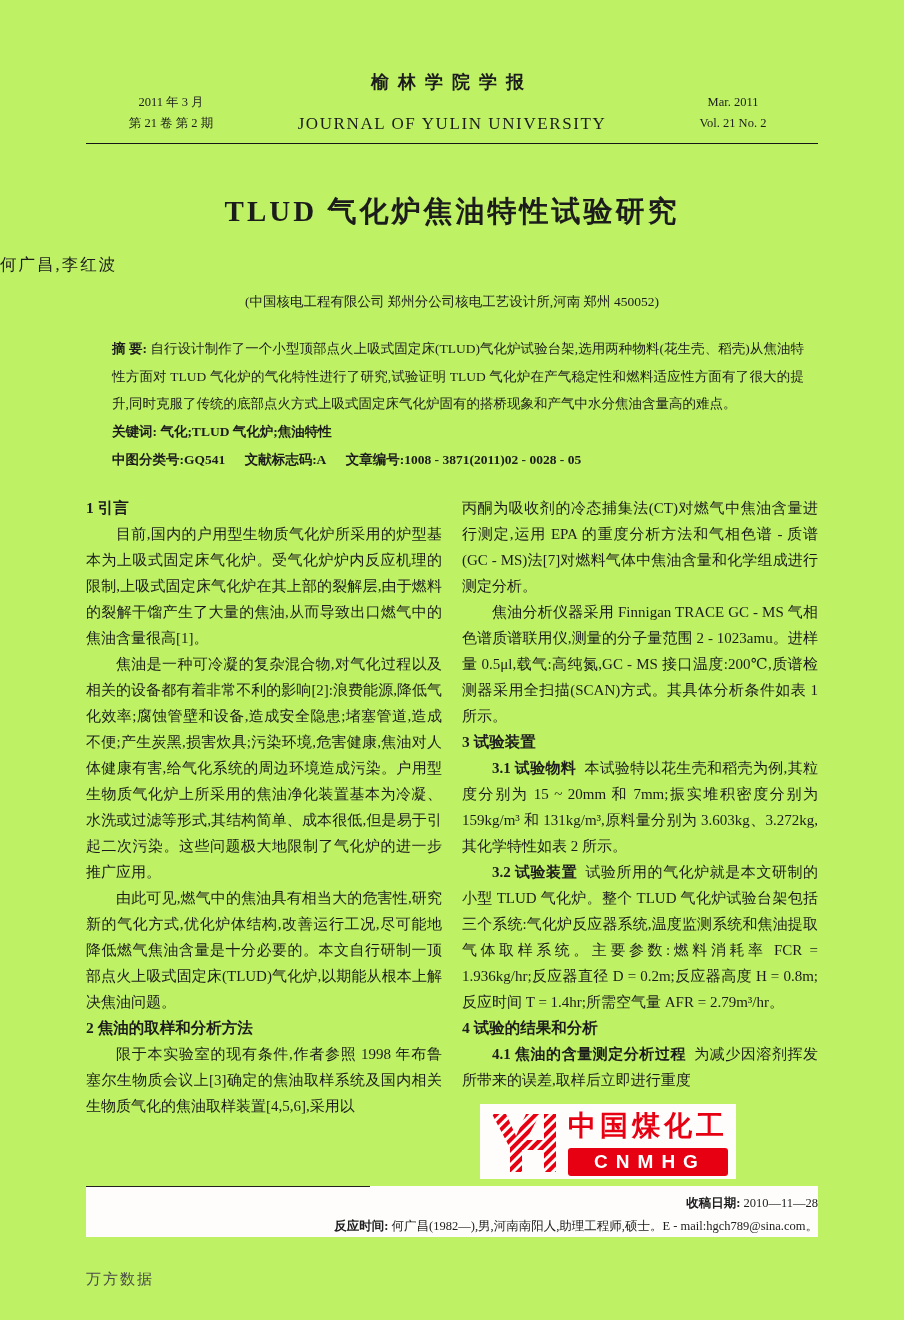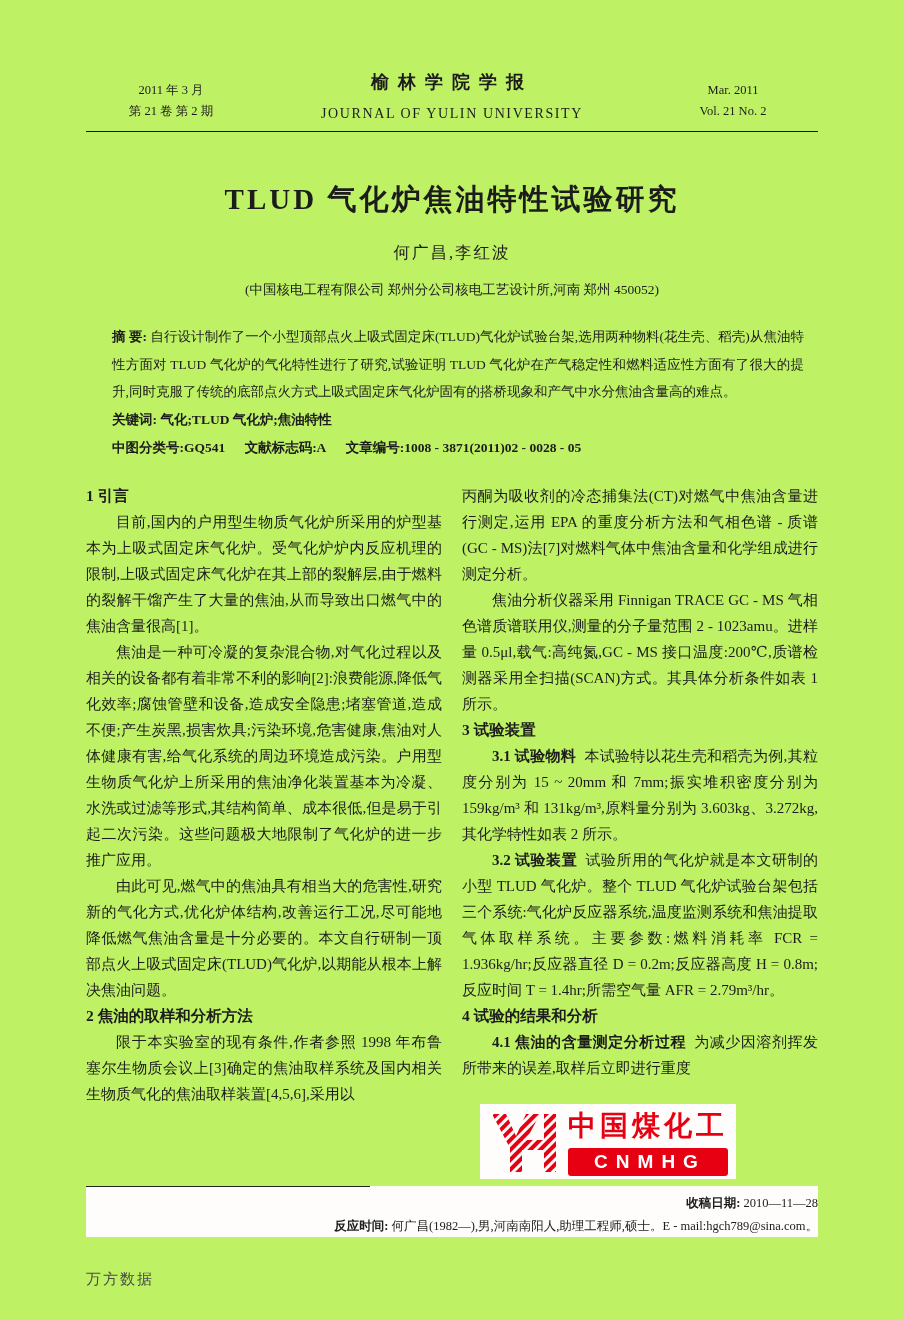--- a/index.html
+++ b/index.html
@@ -14,26 +14,26 @@
     overflow: hidden;
   }
   
   .jheader {
     display: flex; justify-content: space-between; align-items: flex-end;
     padding: 70px 86px 0 86px;
   }
   .jh-left, .jh-right { width: 170px; font-size: 12.5px; line-height: 1.7; text-align: center; }
   .jh-center { flex: 1; text-align: center; }
   .jname-cn { font-size: 18px; font-weight: 600; letter-spacing: 9px; }
-  .jname-en { font-size: 14px; letter-spacing: 1.6px; margin-top: 12px; }
+  .jname-en { font-size: 17px; letter-spacing: 1.6px; margin-top: 20px; }
   .jh-rule { margin: 9px 86px 0 86px; border-top: 1.6px solid #151515; }
 
   
   .title { text-align: center; margin-top: 48px; font-size: 29px; font-weight: 700; letter-spacing: 3px; }
-  .authors { text-align: center; margin-top: 22px; font-size: 16.5px; letter-spacing: 2px; }
+  .authors { text-align: left; margin-top: 22px; font-size: 16.5px; letter-spacing: 2px; }
   .affiliation { text-align: center; margin-top: 17px; font-size: 13.5px; }
 
   
   .meta { margin: 24px 100px 0 112px; font-size: 13.5px; line-height: 2.05; }
   .meta p { text-align: justify; }
   .lbl { font-weight: 700; }
   .abstract { font-weight: 500; }
   .keywords { font-weight: 600; }
   .clc { font-weight: 700; }
   .clc span { margin-right: 16px; }

